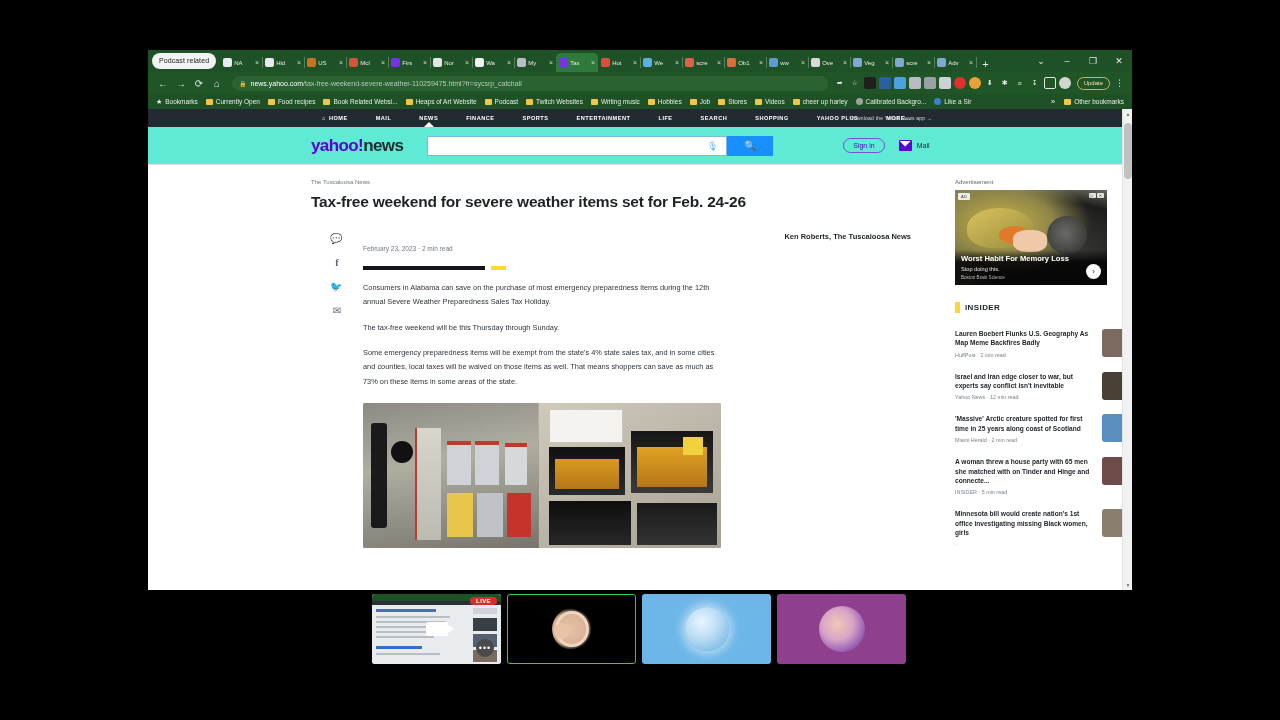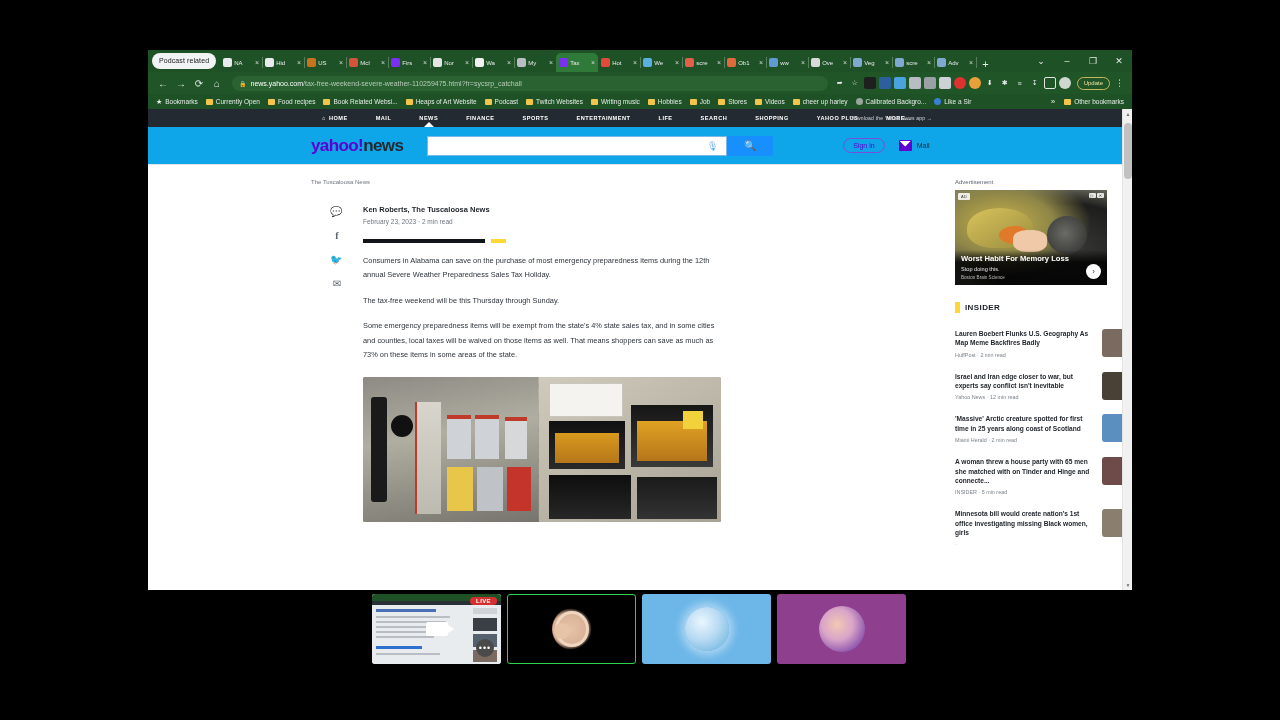--- a/index.html
+++ b/index.html
@@ -129,21 +129,21 @@
     border-left: 5px solid transparent; border-right: 5px solid transparent;
     border-bottom: 5px solid #fff;
   }
   .ynav .appdl {
     position: absolute; right: 200px; font-size: 5px; color: #d6dade; font-weight: normal;
     letter-spacing: .2px;
   }
 
   
   .yhead {
-    height: 38px; background: #0ea5e9; display: flex; align-items: center;
+    height: 38px; background: #5eead4; display: flex; align-items: center;
     border-bottom: 1px solid #e0e4e9;
   }
   .ylogo {
     margin-left: 163px; font-size: 17px; font-weight: bold; letter-spacing: -.6px;
     white-space: nowrap;
   }
   .ylogo .p { color: #6001d2; }
   .ylogo .b { color: #232a31; }
   .ysearch {
     margin-left: 24px; width: 300px; height: 20px; border: 1px solid #7ab8e8;
@@ -175,21 +175,21 @@
     font-size: 15.5px; font-weight: bold; color: #1d2228; line-height: 1.27;
     letter-spacing: -.2px; max-width: 460px;
   }
   .bylinewrap { display: flex; margin-top: 20px; }
   .sharecol {
     width: 52px; display: flex; flex-direction: column; align-items: center;
     gap: 14px; padding-top: 2px; color: #5b6570;
   }
   .sharecol .ic { font-size: 10px; line-height: 1; }
   .bylinebody { flex: 1 1 auto; }
-  .author { font-size: 7.5px; font-weight: bold; color: #1d2228; }
+  .author { font-size: 7.5px; font-weight: bold; color: #1d2228; text-align: right; }
   .meta { font-size: 6.5px; color: #6e7780; margin-top: 4px; }
   .progress { margin-top: 14px; display: flex; align-items: center; gap: 6px; }
   .progress .bar { width: 122px; height: 4px; background: #111418; }
   .progress .tick { width: 15px; height: 4px; background: #fdd835; }
   .para {
     font-size: 7.4px; color: #2d343b; line-height: 1.95; margin-top: 11px;
     max-width: 356px;
   }
   .artimg {
     margin-top: 14px; width: 358px; height: 145px; border-radius: 2px;
@@ -549,20 +549,21 @@
         <div class="ymail">
           <span class="mailico"></span>
           <span>Mail</span>
         </div>
       </div>
 
       <div class="content">
 
         <div class="article">
           <div class="source">The Tuscaloosa News</div>
+          <h1 class="headline">Tax-free weekend for severe weather items set for Feb. 24-26</h1>
 
           <div class="bylinewrap">
             <div class="sharecol">
               <span class="ic">💬</span>
               <span class="ic" style="font-weight:bold;font-family:'Liberation Serif',serif;">f</span>
               <span class="ic">🐦</span>
               <span class="ic">✉</span>
             </div>
             <div class="bylinebody">
               <div class="author">Ken Roberts, The Tuscaloosa News</div>

